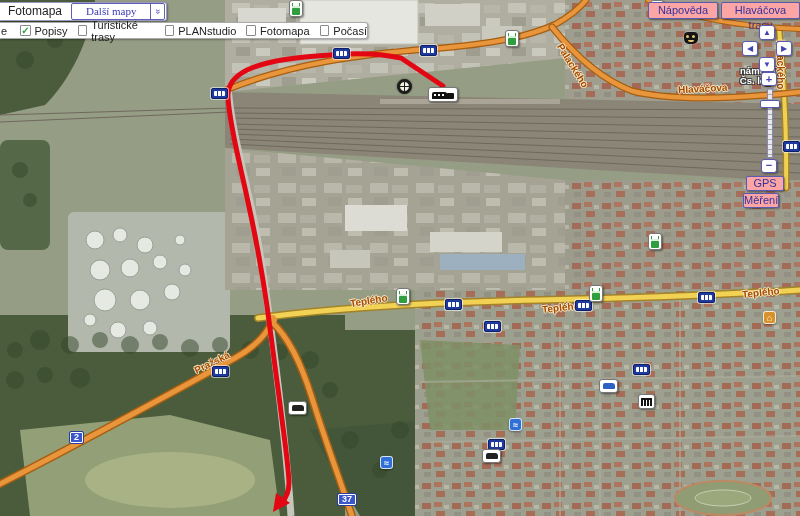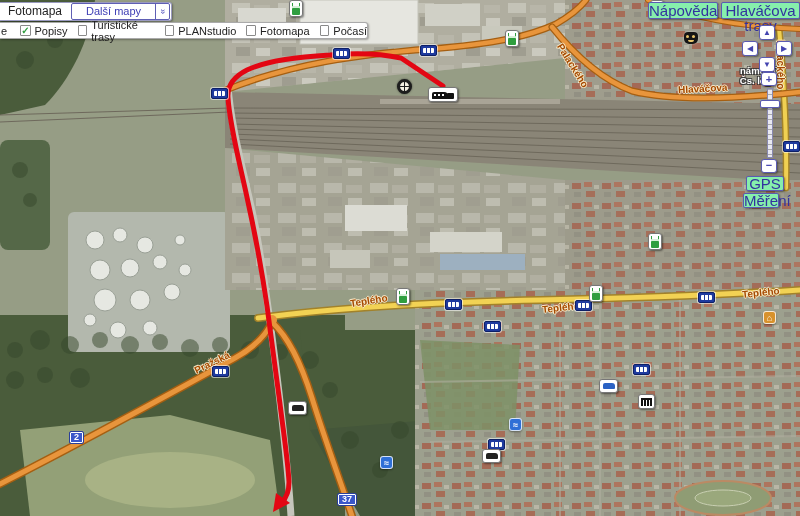--- a/index.html
+++ b/index.html
@@ -60,32 +60,32 @@
   .sq-icon.blue{background:#2f6fd6;}
   .sq-icon.amber{background:#d8922c;color:#fff;}
 
   
   .panel-top{position:absolute;left:0;top:2px;height:19px;display:flex;align-items:stretch;
     background:#fff;border:1px solid #9a9ac0;border-left:none;border-radius:0 3px 3px 0;
     box-shadow:1px 1px 2px rgba(0,0,0,.35);}
   .tab-fotomapa{padding:0 8px;font-size:12px;line-height:17px;color:#222;}
   .btn-dropdown{display:flex;align-items:stretch;border:1px solid #5f5fb4;border-radius:2px;margin:0 1px;
     background:#fff;color:#3c3cb4;font-size:11px;}
-  .btn-dropdown .lbl{padding:0 14px;line-height:15px;}
+  .btn-dropdown .lbl{padding:0 14px;line-height:15px;font-family:Liberation Serif, serif;}
   .btn-dropdown .chev{width:14px;border-left:1px solid #5f5fb4;text-align:center;line-height:15px;
     font-size:9px;color:#3c3cb4;}
   .chev span{display:inline-block;transform:rotate(90deg);}
   .layerbar{position:absolute;left:0;top:22px;width:368px;height:17px;background:#fff;
     border:1px solid #aaa;border-left:none;border-radius:0 3px 3px 0;display:flex;align-items:center;
     font-size:11px;color:#222;box-shadow:1px 1px 2px rgba(0,0,0,.3);}
   .layerbar .cutlbl{margin:0 3px 0 1px;color:#222;}
   .cb{width:11px;height:11px;background:#fff;border:1px solid #8a8a8a;border-radius:1px;margin:0 4px 0 10px;
     font-size:10px;line-height:9px;color:#2f9e3f;font-weight:bold;text-align:center;}
-  .tr-btn{position:absolute;height:17px;background:#86efac;border:1px solid #5a5ab2;border-radius:2px;
-    color:#32329e;font-size:15px;text-align:center;line-height:15px;box-shadow:1px 1px 2px rgba(0,0,0,.45);}
+  .tr-btn{position:absolute;height:17px;background:#fca5a5;border:1px solid #5a5ab2;border-radius:2px;
+    color:#32329e;font-size:11px;text-align:center;line-height:15px;box-shadow:1px 1px 2px rgba(0,0,0,.45);}
   .nav-btn{position:absolute;width:16px;height:15px;background:#fff;border:1px solid #5a5ab2;border-radius:3px;
     color:#4343b0;font-size:8px;text-align:center;line-height:14px;box-shadow:1px 1px 2px rgba(0,0,0,.4);}
   .zoom-track{position:absolute;left:767px;top:88px;width:6px;height:70px;background:#e8e8f2;
     border:1px solid #8888b0;background-image:repeating-linear-gradient(180deg,#aaa 0 1px,transparent 1px 5px);}
   .zoom-handle{position:absolute;left:760px;top:100px;width:20px;height:8px;background:#fff;
     border:1px solid #5a5ab2;border-radius:2px;box-shadow:1px 1px 2px rgba(0,0,0,.4);}
   .rt{position:absolute;white-space:nowrap;}
 </style>
 </head>
 <body>

